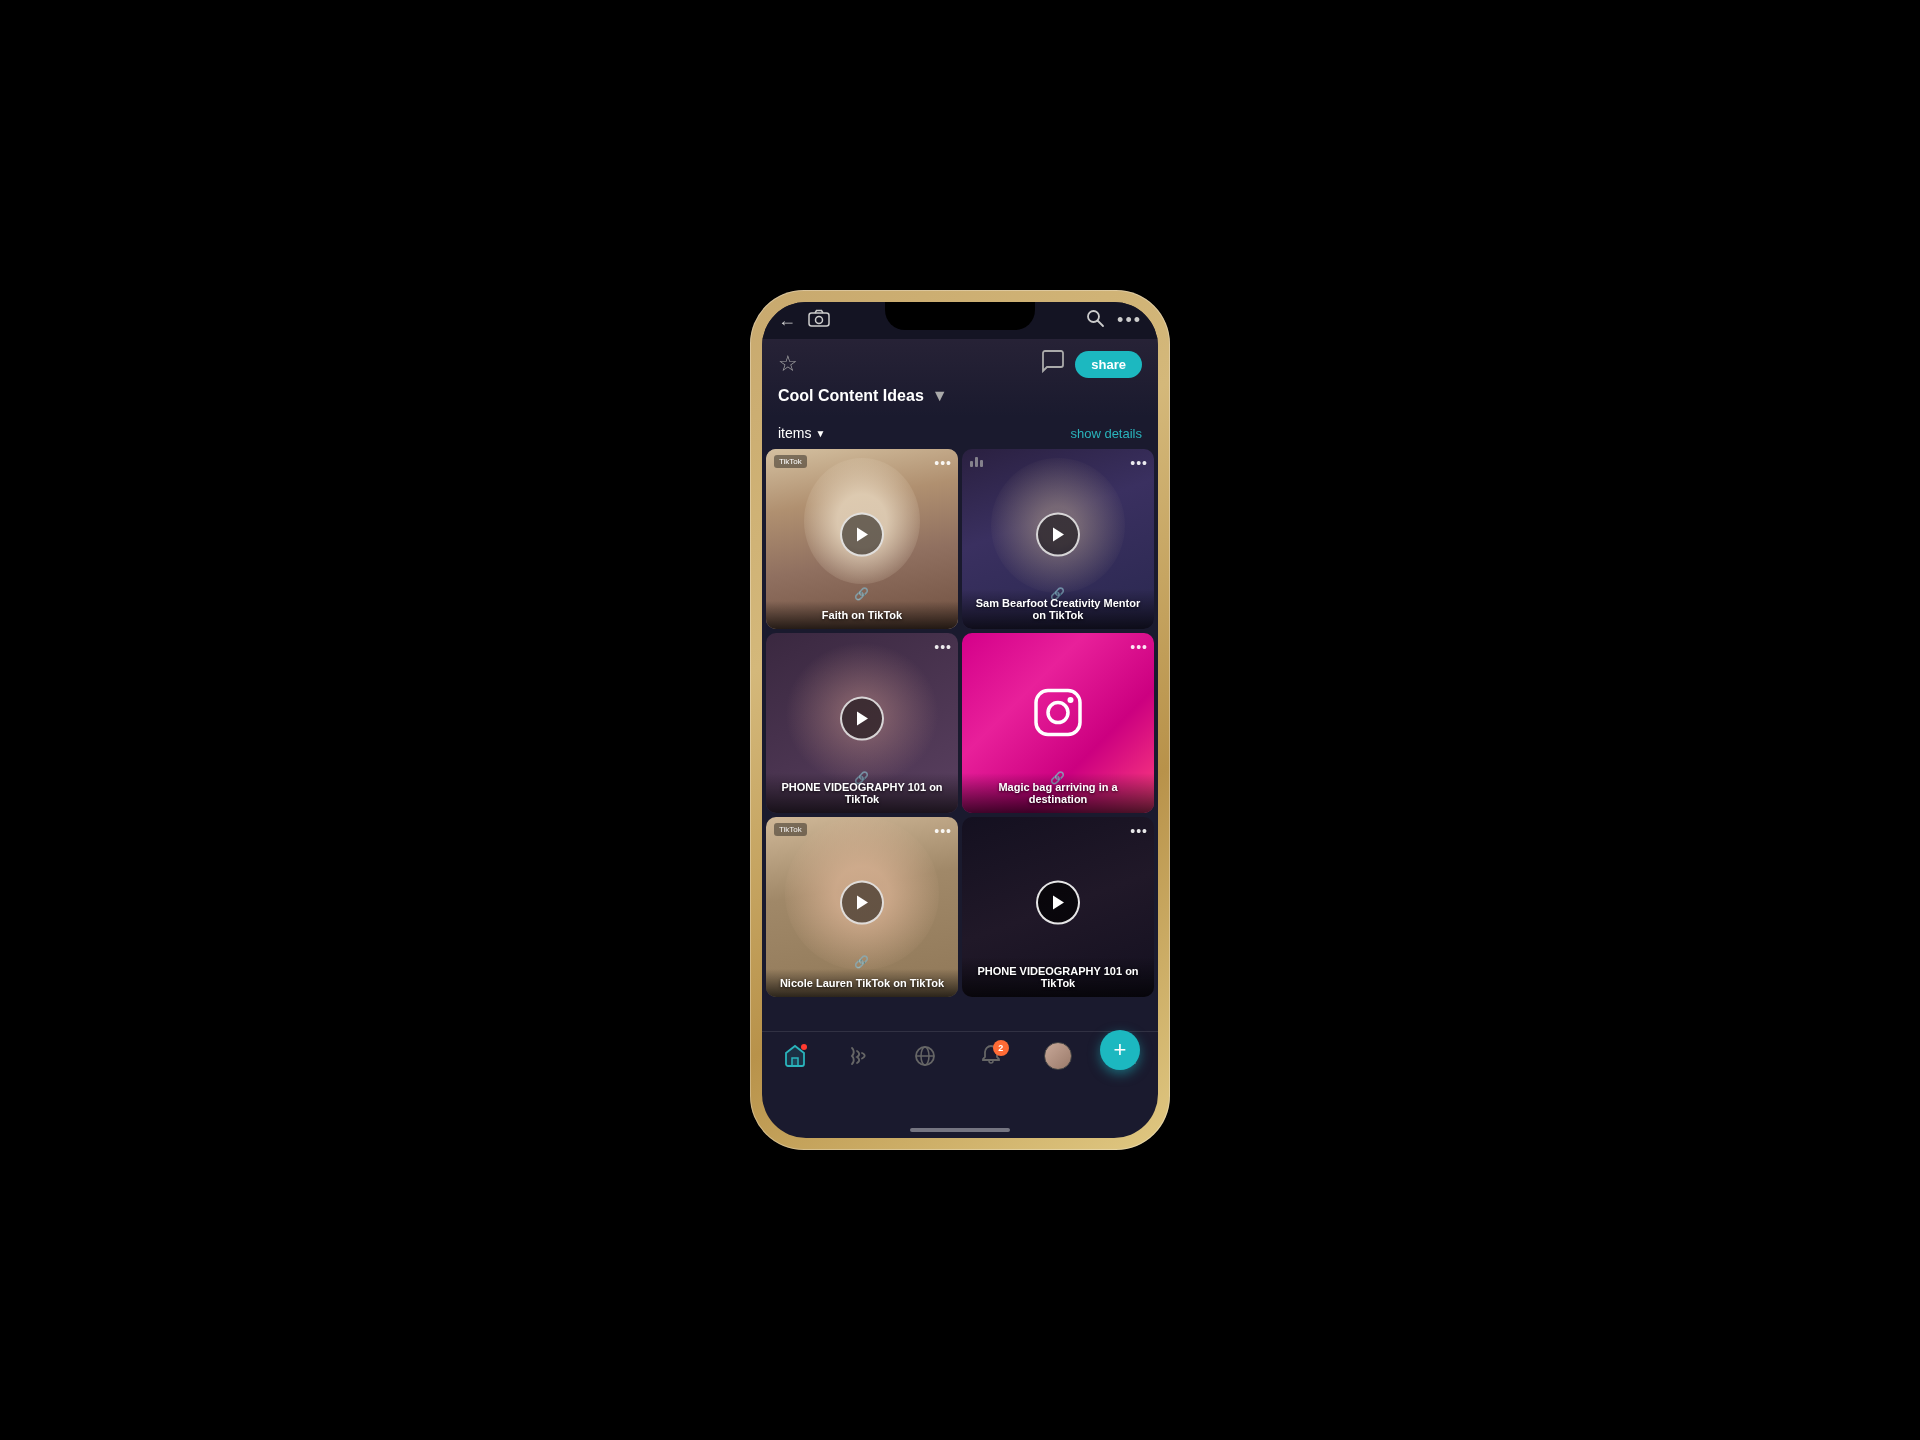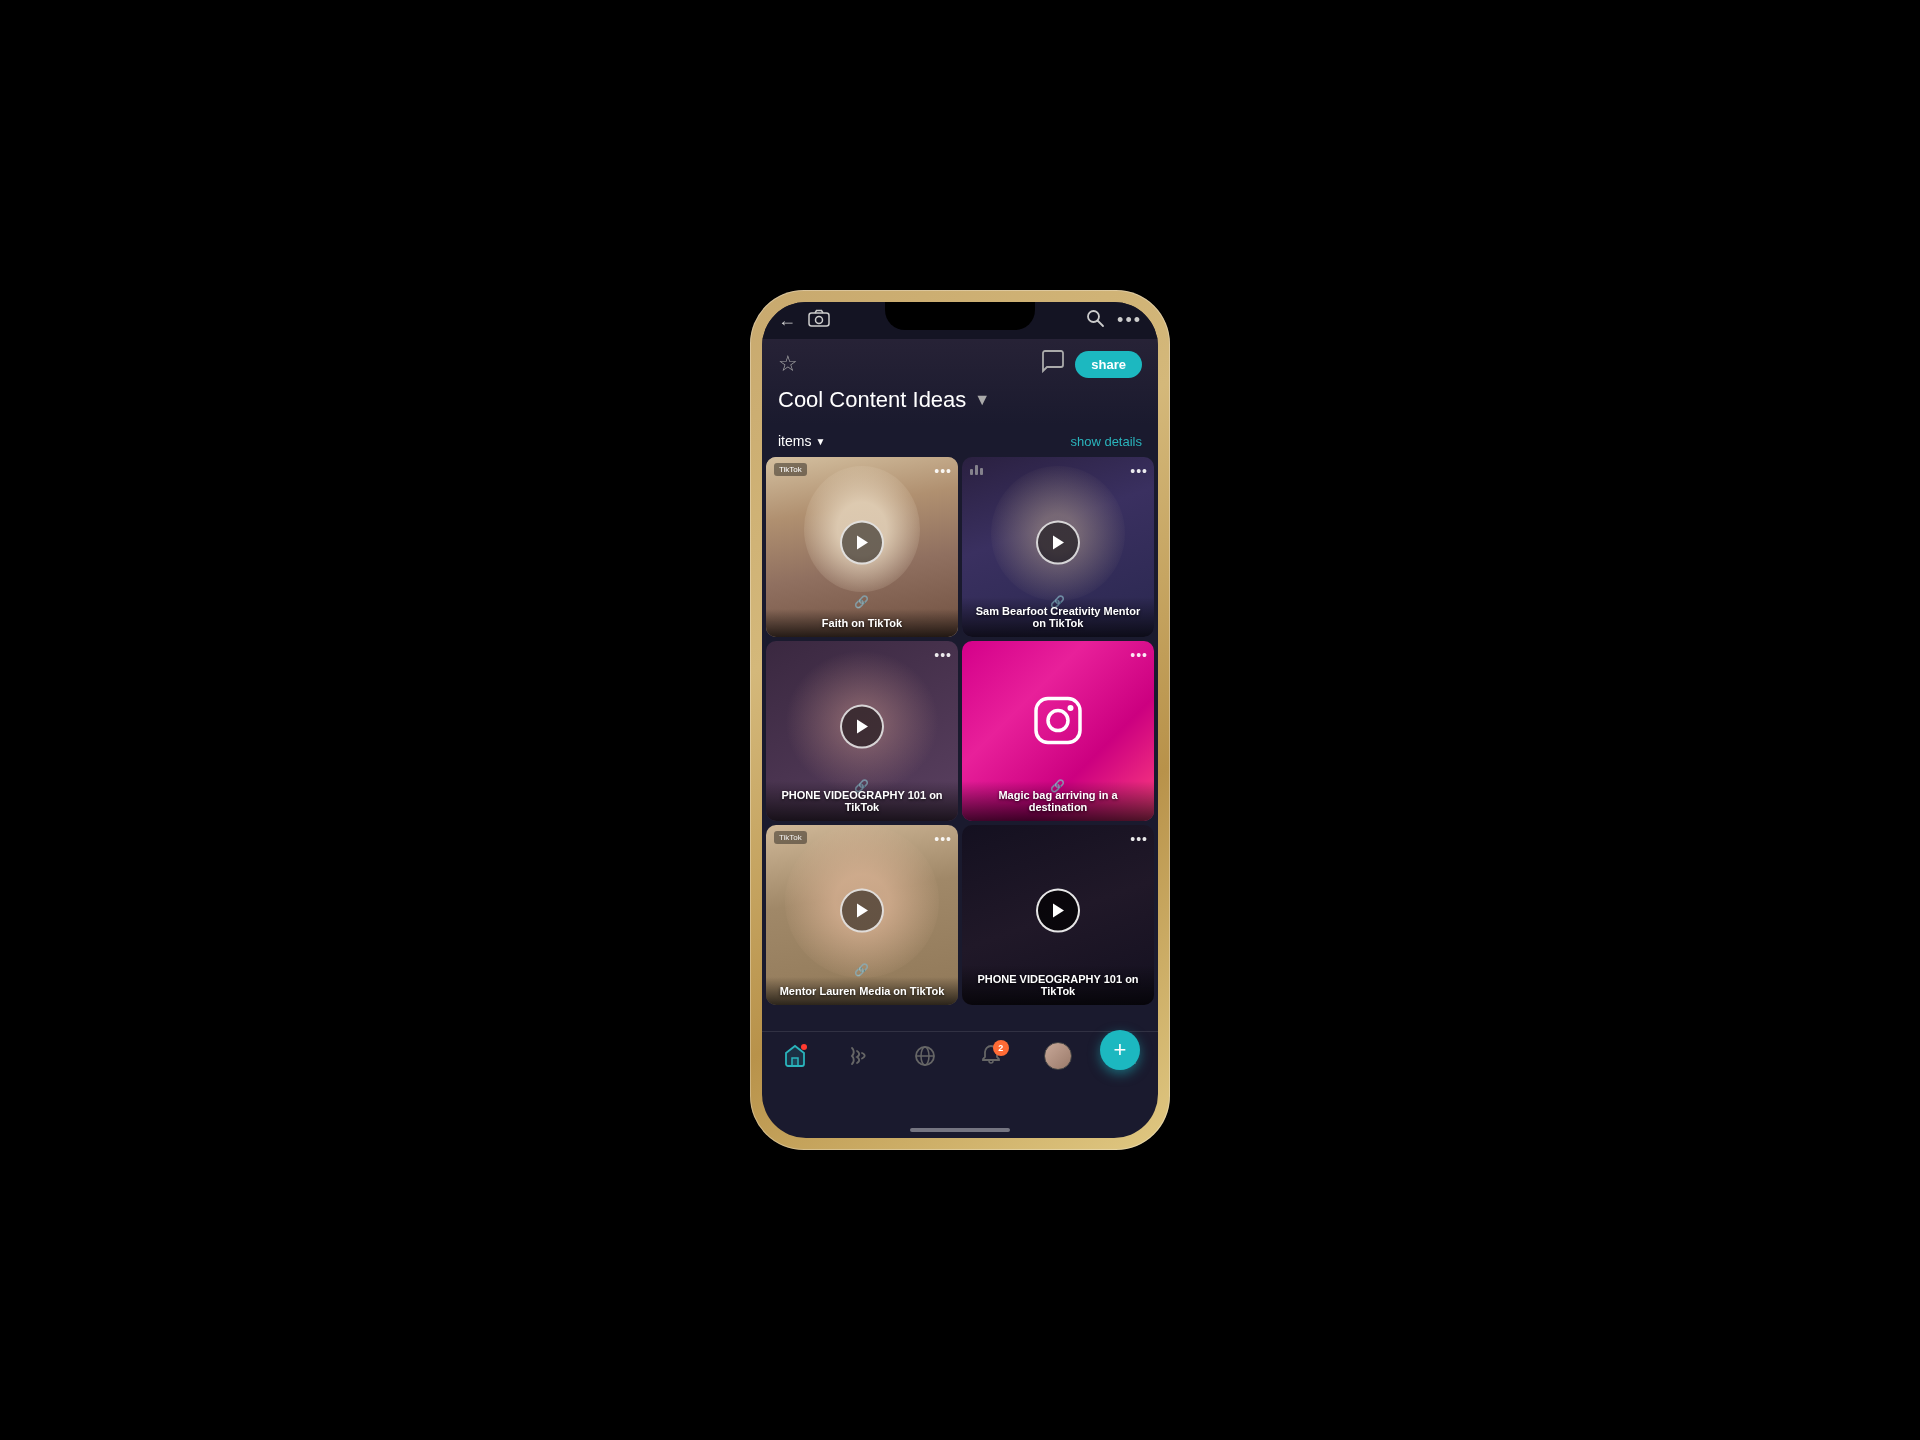--- a/index.html
+++ b/index.html
@@ -119,22 +119,22 @@
     }
 
     .page-title-row {
       display: flex;
       align-items: center;
       gap: 8px;
     }
 
     .page-title {
       color: #fff;
-      font-size: 22px;
-      font-weight: 400;
+      font-size: 16px;
+      font-weight: 700;
     }
 
     .title-chevron { color: #aaa; font-size: 16px; }
 
     
     .items-toolbar {
       display: flex;
       align-items: center;
       justify-content: space-between;
       padding: 8px 16px;
@@ -500,21 +500,21 @@
           </div>
           <div style="position:absolute;top:6px;left:8px;font-size:8px;color:rgba(255,255,255,0.9);background:rgba(0,0,0,0.4);padding:2px 5px;border-radius:3px;">TikTok</div>
           <span class="card-three-dots">•••</span>
           <div class="play-btn">
             <svg width="14" height="16" viewBox="0 0 14 16">
                 <polygon points="2,1 13,8 2,15" fill="white"></polygon>
               </svg>
           </div>
           <span class="card-link-icon">🔗</span>
           <div class="card-overlay">
-            <div class="card-title">Mentor Lauren Media on TikTok</div>
+            <div class="card-title">Nicole Lauren TikTok on TikTok</div>
           </div>
         </div>
 
         <div class="video-card">
           <div class="card-bg" style="background:linear-gradient(160deg,#141020,#201828,#141020);"></div>
           <span class="card-three-dots">•••</span>
           <div class="play-btn" style="background:rgba(0,0,0,0.7);border-color:rgba(255,255,255,0.9);">
             <svg width="14" height="16" viewBox="0 0 14 16">
                 <polygon points="2,1 13,8 2,15" fill="white"></polygon>
               </svg>

